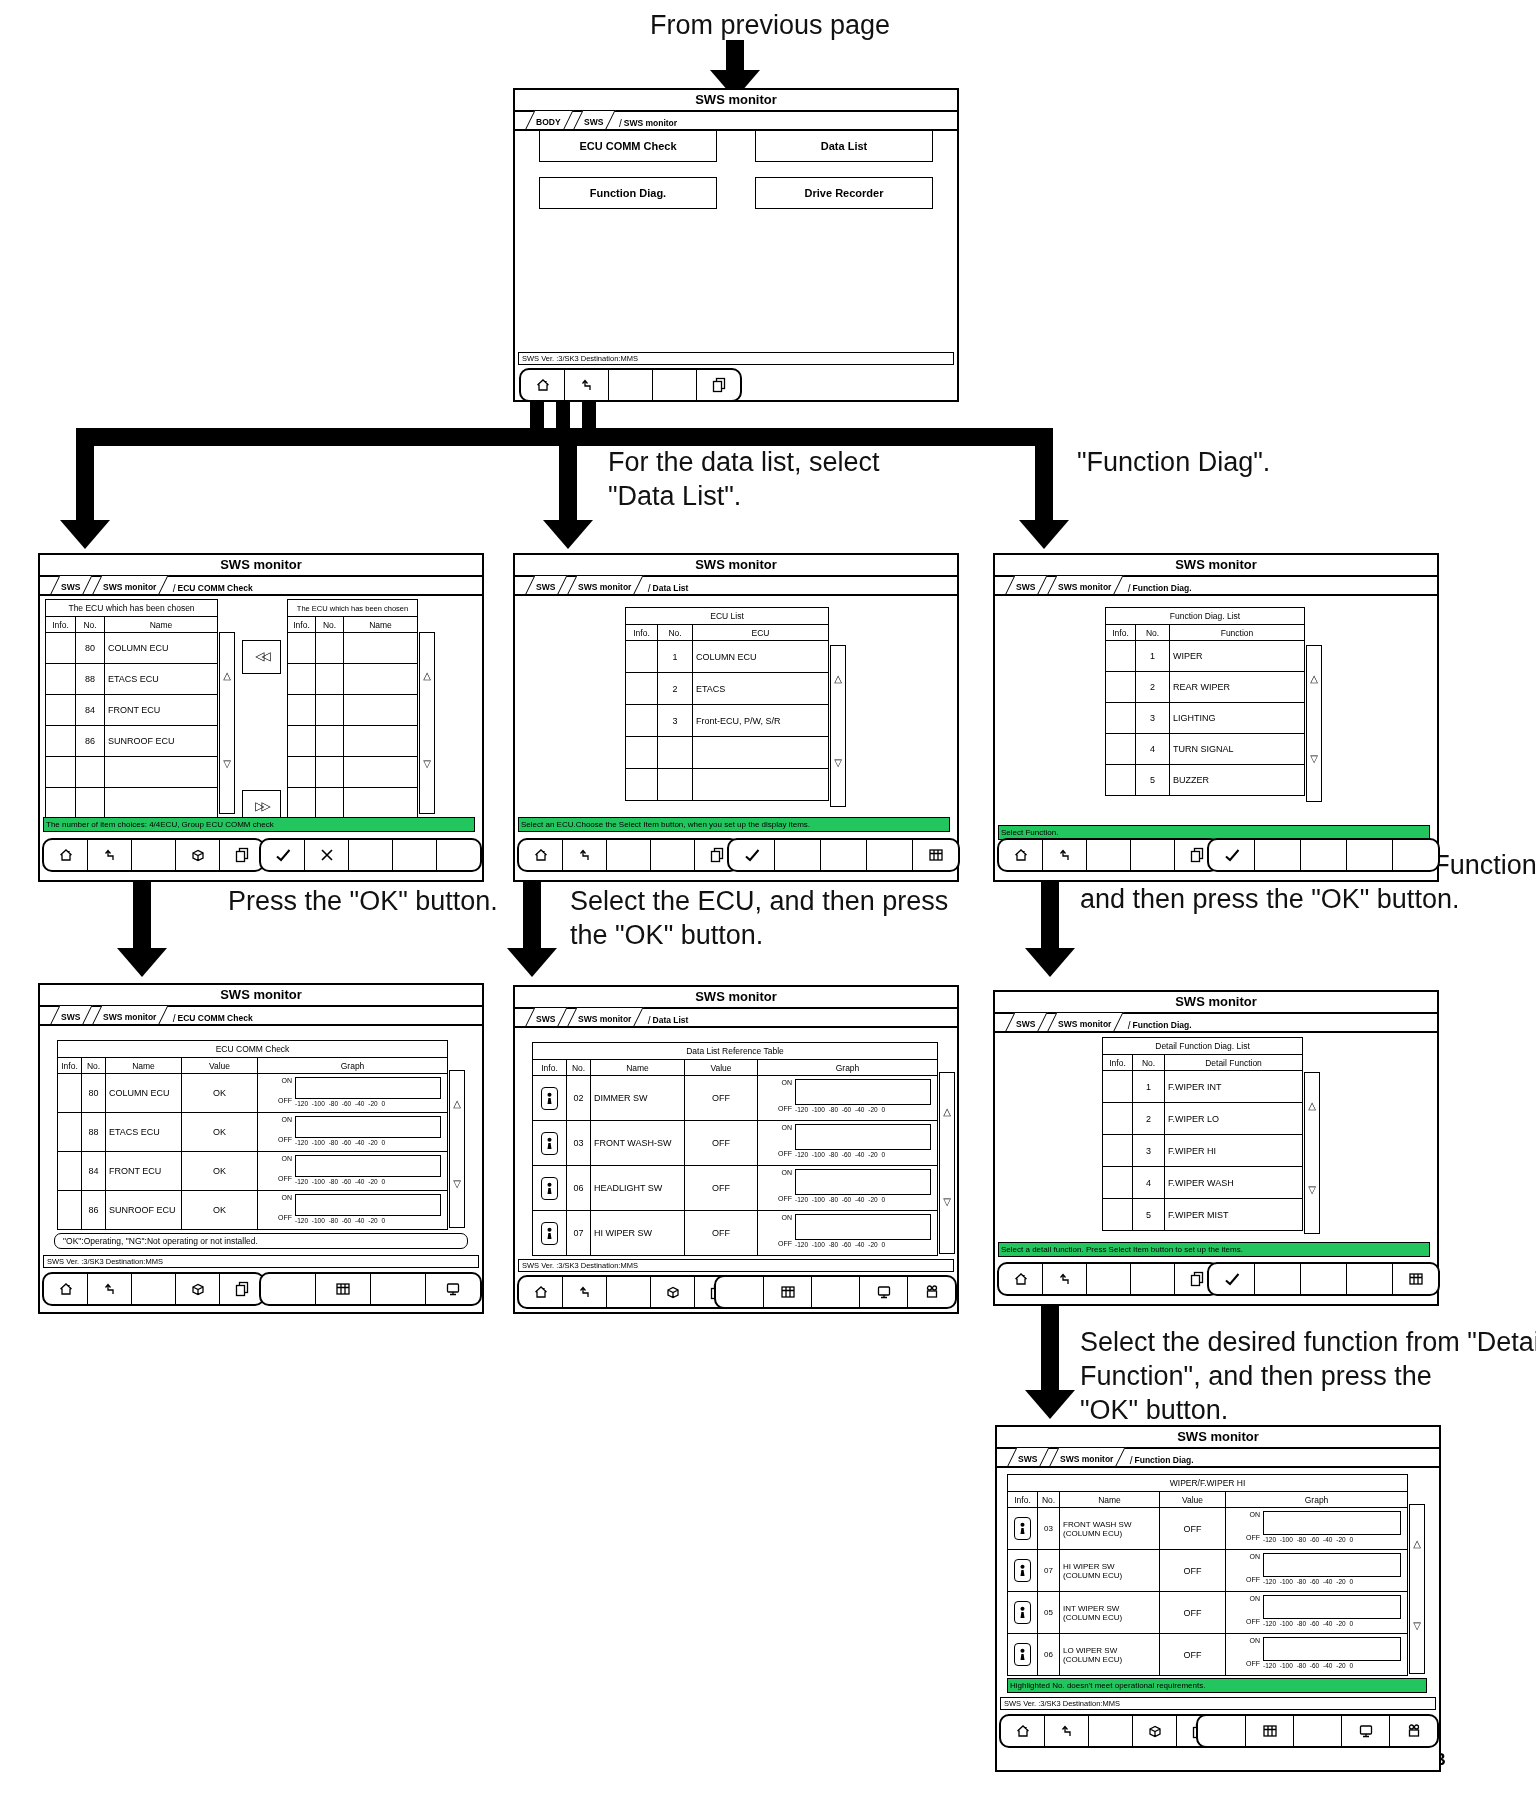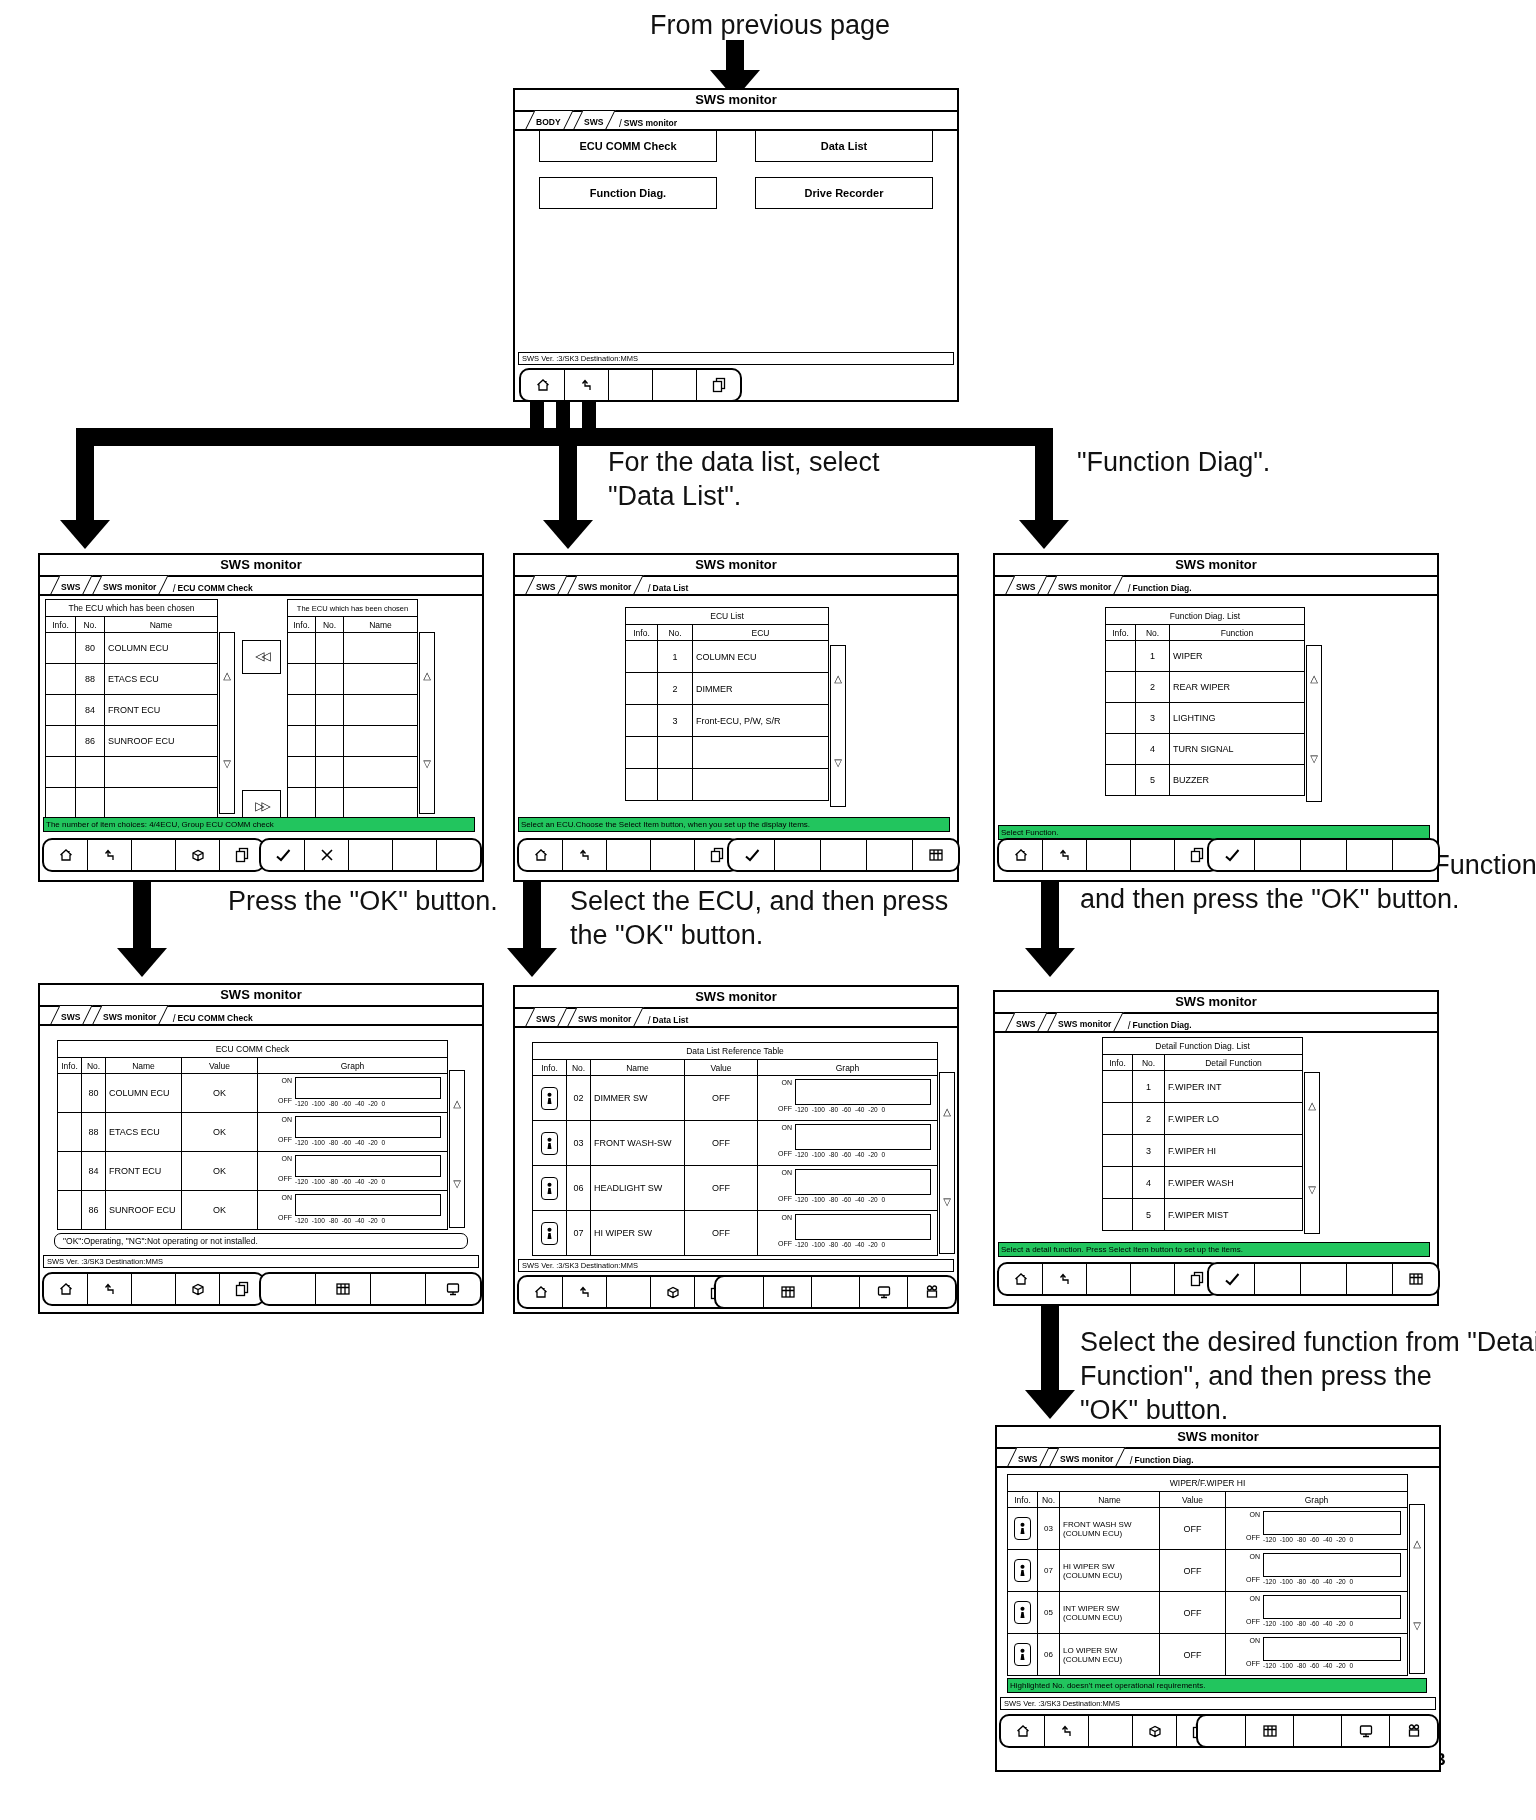--- a/index.html
+++ b/index.html
@@ -318,21 +318,21 @@
             <td class="ch">ECU</td>
           </tr>
       <tr style="height:32px;">
             <td></td>
             <td class="c">1</td>
             <td>COLUMN ECU</td>
           </tr>
       <tr style="height:32px;">
             <td></td>
             <td class="c">2</td>
-            <td>DIMMER</td>
+            <td>ETACS</td>
           </tr>
       <tr style="height:32px;">
             <td></td>
             <td class="c">3</td>
             <td>Front-ECU, P/W, S/R</td>
           </tr>
       <tr style="height:32px;">
             <td></td>
             <td></td>
             <td></td>

